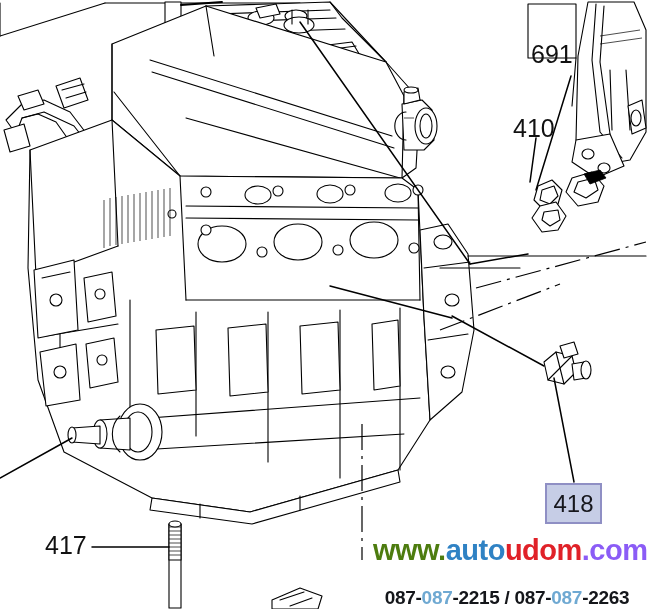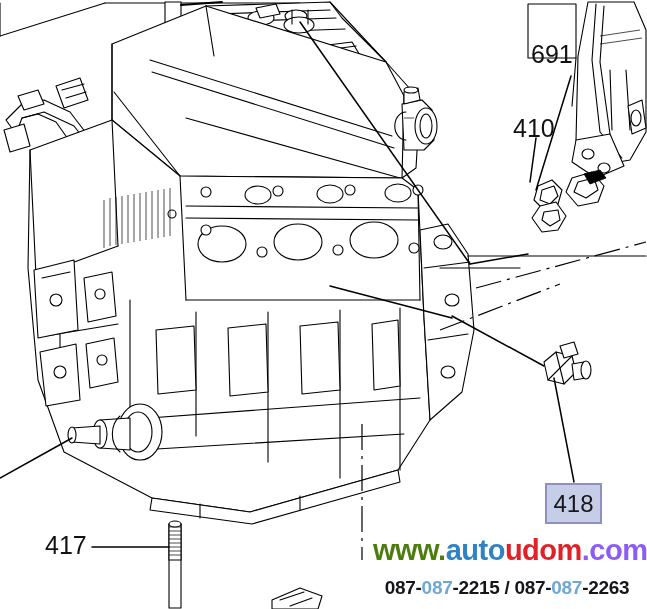--- a/index.html
+++ b/index.html
@@ -75,21 +75,21 @@
     white-space: nowrap;
     letter-spacing: -0.5px;
   }
   #wm-phones {
     font-family: "Liberation Sans", sans-serif;
     font-size: 19px;
     font-weight: bold;
     line-height: 1.25;
     white-space: nowrap;
     letter-spacing: -0.3px;
-    margin-top: 10px;
+    margin-top: 20px;
   }
 </style>
 </head>
 <body>
 
 <div id="canvas">
 
   <svg id="diagram-svg" viewBox="0 0 647 609">
     <defs>
       <style>

